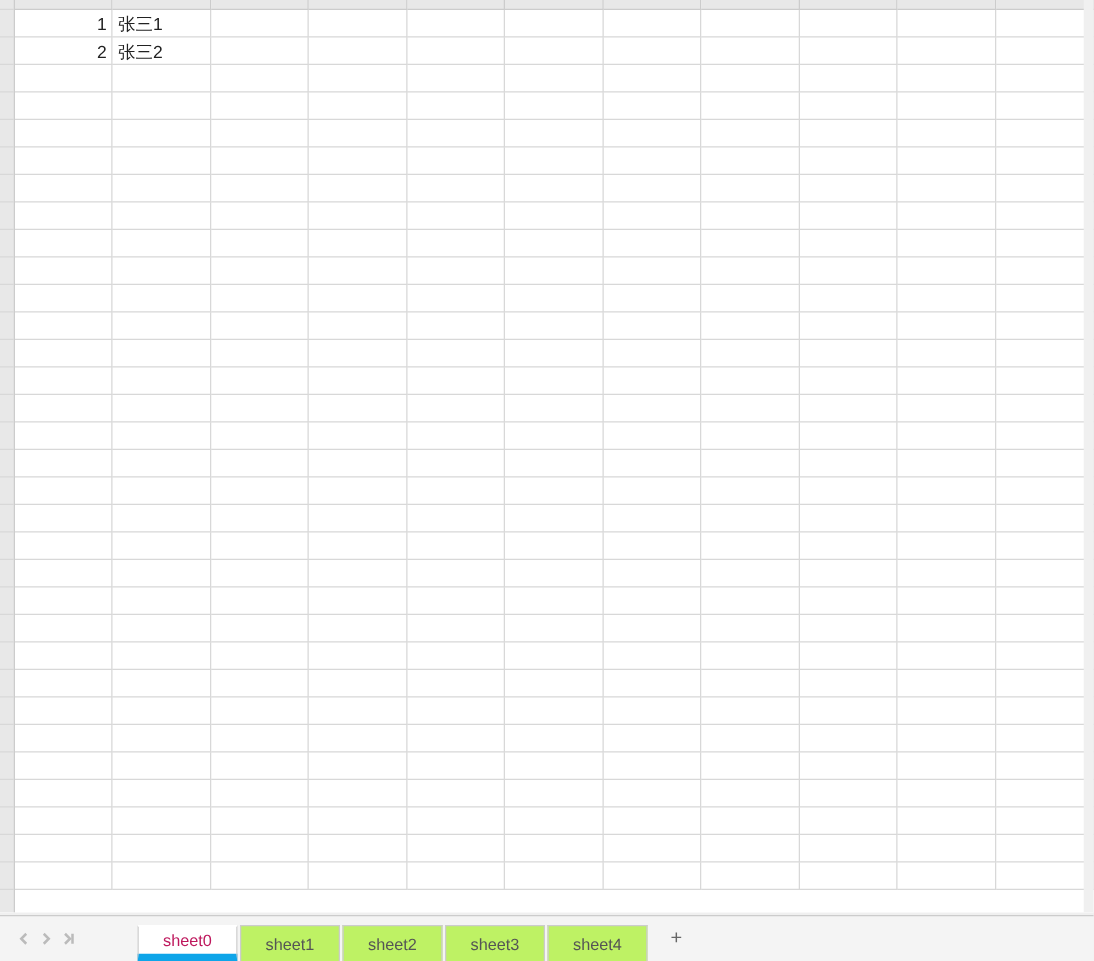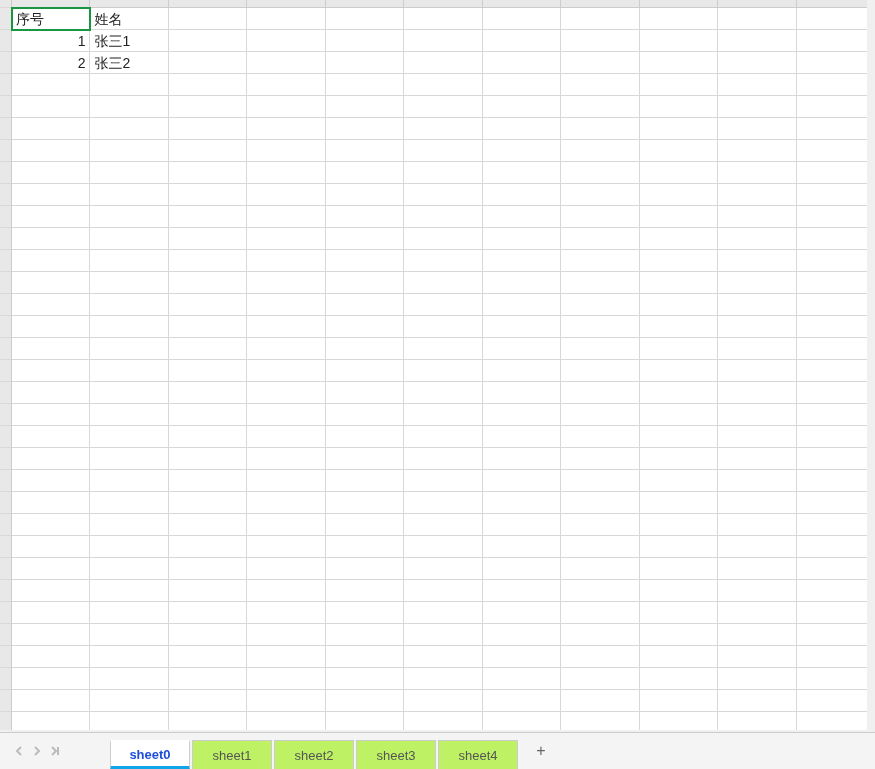--- a/index.html
+++ b/index.html
@@ -110,24 +110,24 @@
     margin-right: 2px;
     margin-bottom: 0;
     color: #555;
     font-size: 13px;
     cursor: pointer;
     position: relative;
     top: 1px;
   }
   .tab.active {
     background: #fff;
-    color: #1d4ed8;
-    font-weight: bold;
+    color: #be185d;
+    font-weight: normal;
     border-top: 2px solid #fff;
-    border-bottom: 4px solid #0ea5e9;
+    border-bottom: 7px solid #0ea5e9;
     z-index: 2;
   }
   .add-tab {
     width: 30px;
     display:flex;align-items:center;justify-content:center;
     color:#666; font-size:16px;
     cursor:pointer;
     margin-left:6px;
   }
   
@@ -175,33 +175,20 @@
       <div class="row-head"></div>
       <div class="row-head"></div>
       <div class="row-head"></div>
       <div class="row-head"></div>
       <div class="row-head"></div>
     </div>
   <div class="cells" id="cells">
       <div class="row header-row">
         <div class="cell"></div>
         <div class="cell"></div>
-        <div class="cell"></div>
-        <div class="cell"></div>
-        <div class="cell"></div>
-        <div class="cell"></div>
-        <div class="cell"></div>
-        <div class="cell"></div>
-        <div class="cell"></div>
-        <div class="cell"></div>
-        <div class="cell"></div>
-      </div>
-      <div class="row">
-        <div class="cell selected">序号</div>
-        <div class="cell">姓名</div>
         <div class="cell"></div>
         <div class="cell"></div>
         <div class="cell"></div>
         <div class="cell"></div>
         <div class="cell"></div>
         <div class="cell"></div>
         <div class="cell"></div>
         <div class="cell"></div>
         <div class="cell"></div>
       </div>

